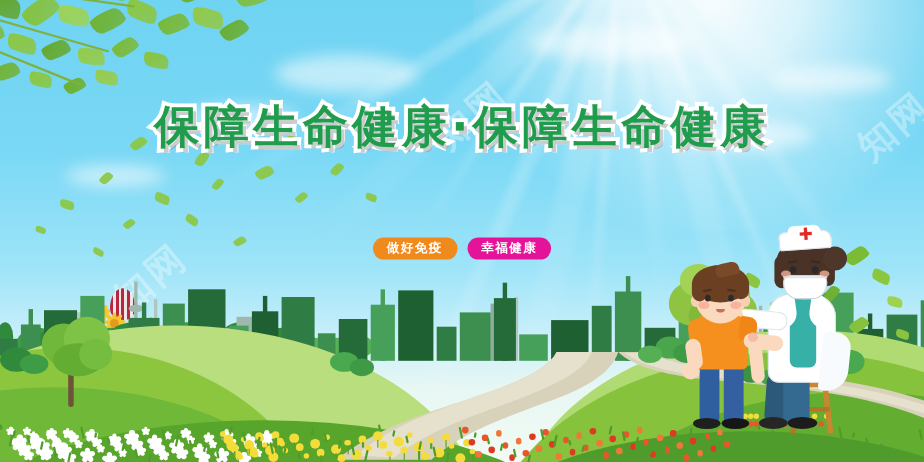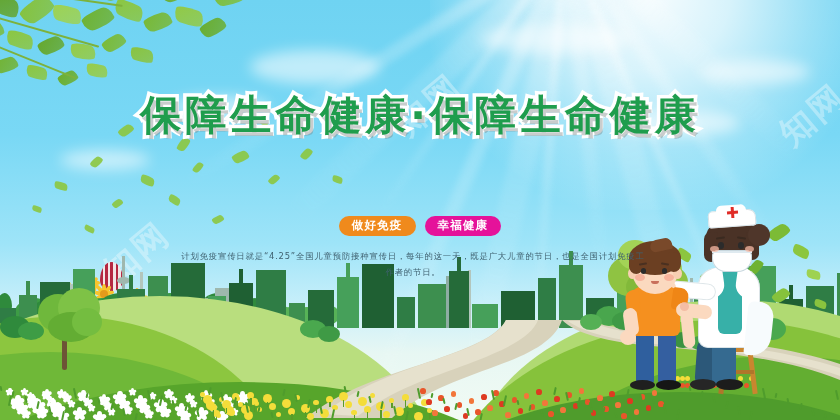--- a/index.html
+++ b/index.html
@@ -1182,15 +1182,14 @@
     <div class="rr" style="left:60px;top:64px;width:9px;height:9px;background:#f2b7a0;opacity:.85;"></div>
   </div>
 
   <div class="headline">保障生命健康·保障生命健康</div>
 
   <div class="pills">
     <span class="pill c1">做好免疫</span>
     <span class="pill c3">幸福健康</span>
   </div>
 
-  <div class="para">计划免疫宣传日就是“4.25”全国儿童预防接种宣传日，每年的这一天，既是广大儿童的节日，也是全国计划免疫工作者的节日。</div>
 
 </div>
 
 </body></html>

